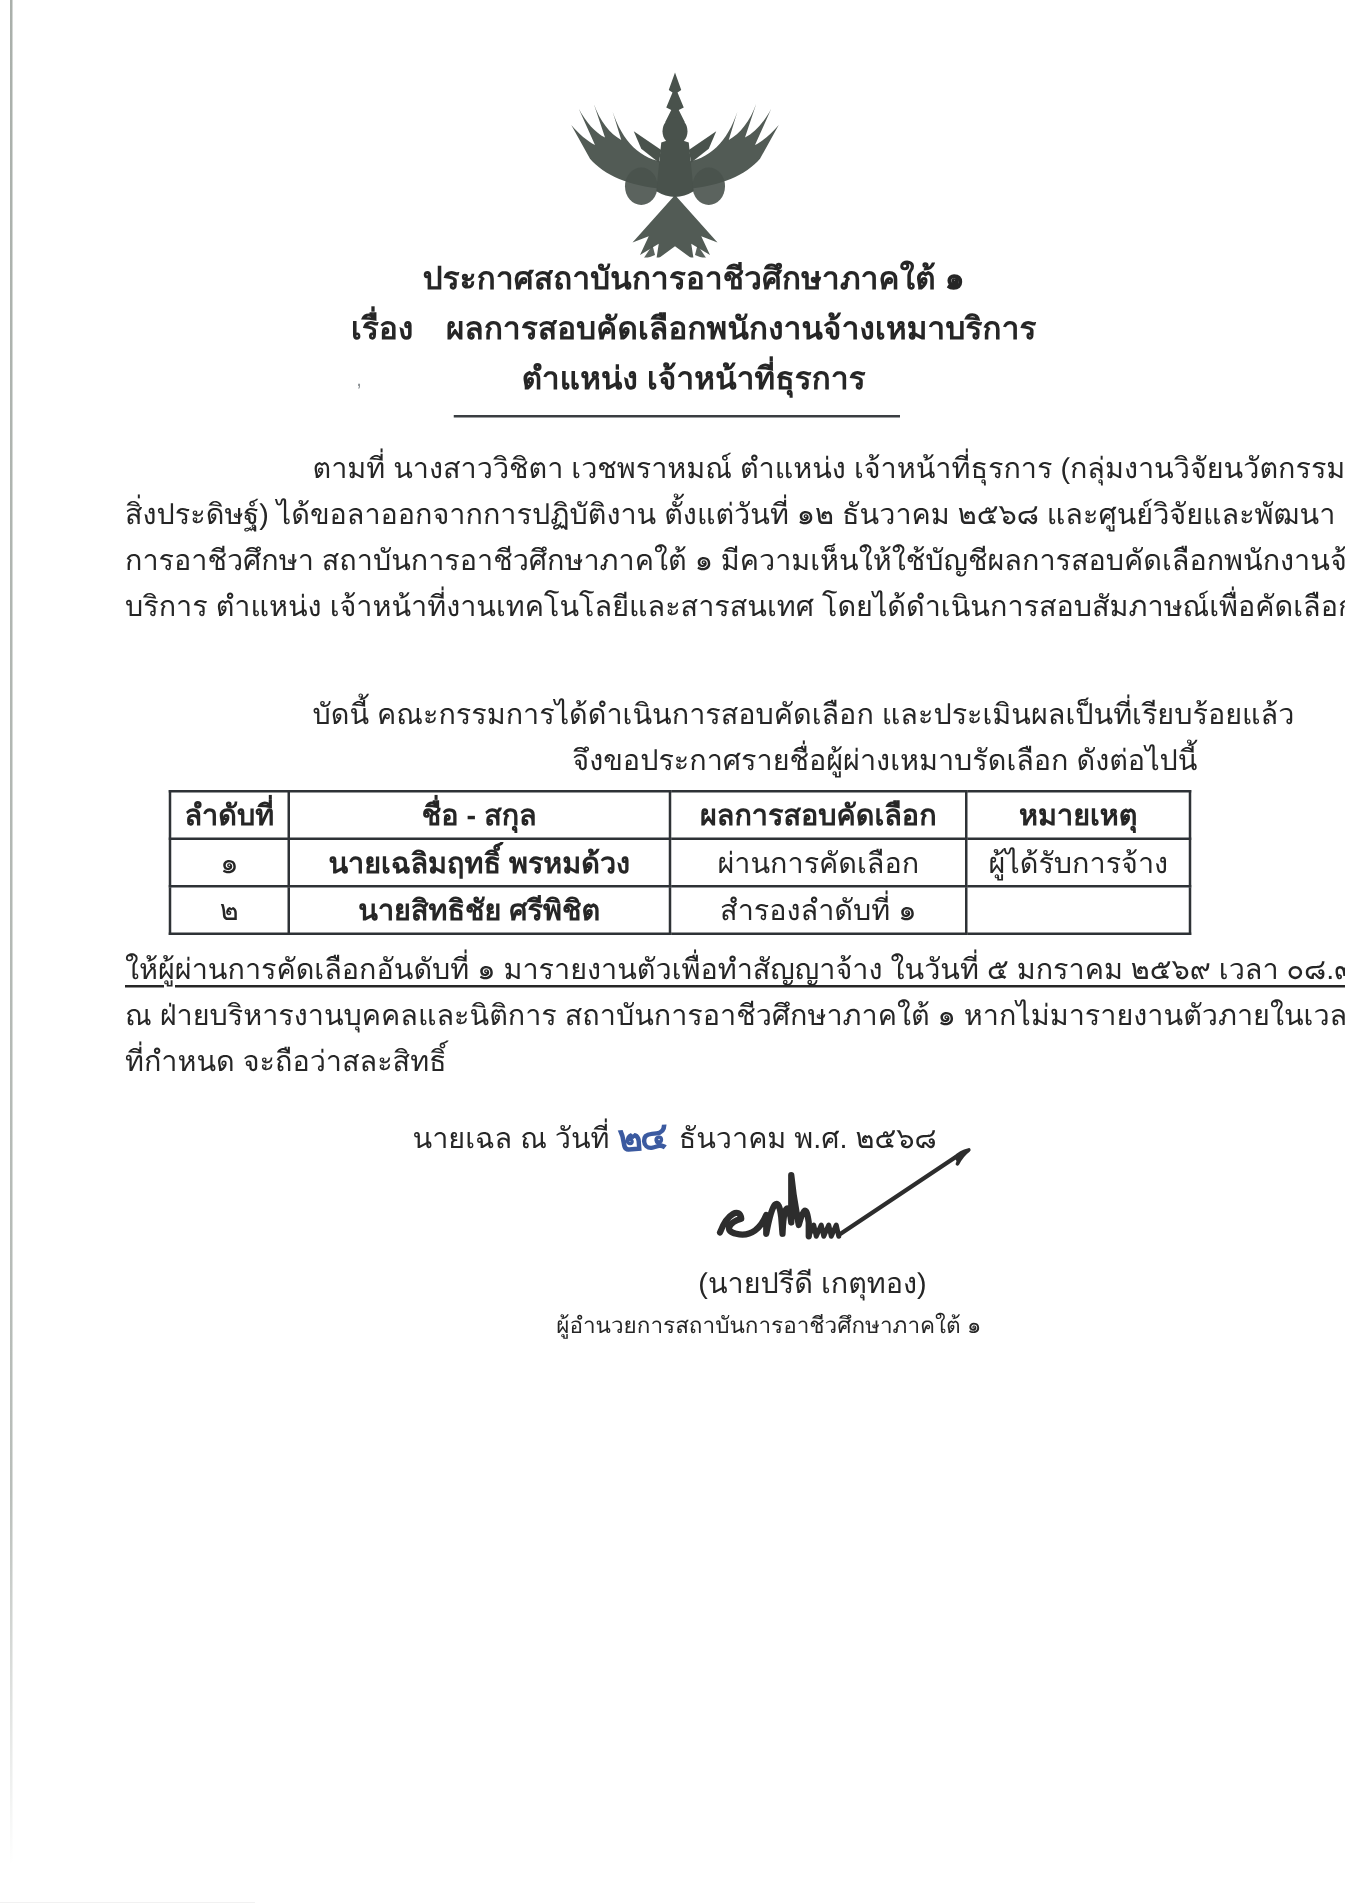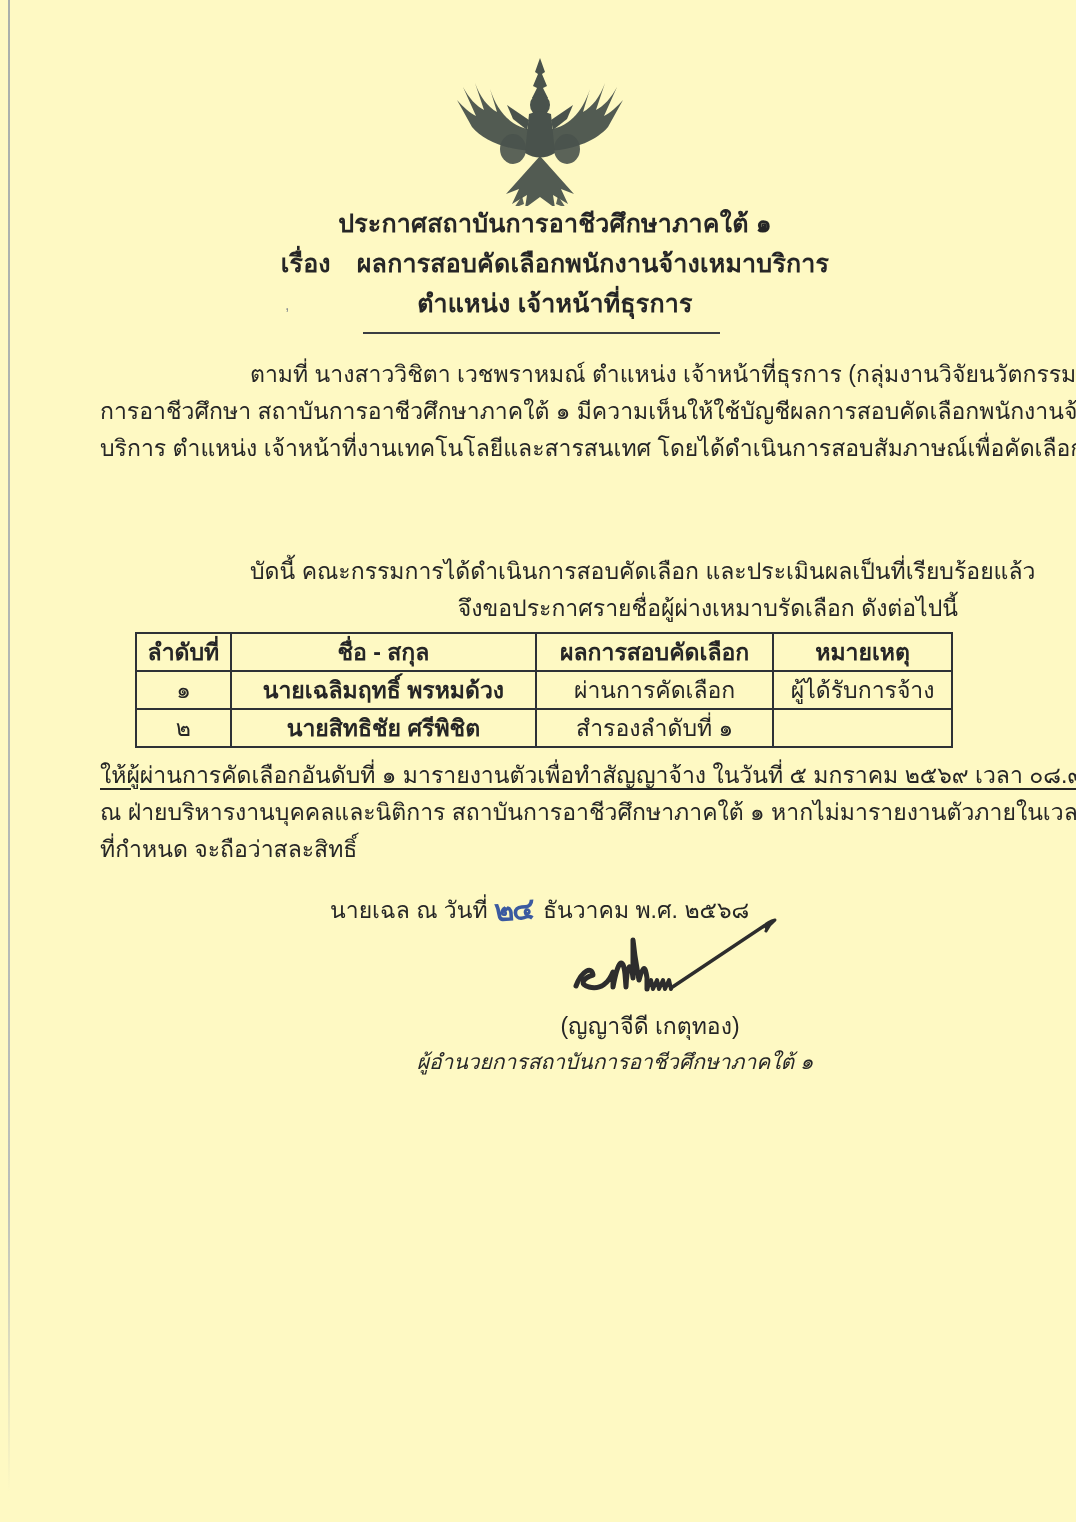--- a/index.html
+++ b/index.html
@@ -1,21 +1,21 @@
 <!DOCTYPE html>
 <html><head>
 <meta charset="utf-8">
 <style>
   * { margin:0; padding:0; box-sizing:border-box; }
   html,body { background:#e8e8e8; }
   .page {
     position:relative;
     width:1076px; height:1522px;
     margin:0 auto;
-    background:#fef9c3;
+    background:#ffffff;
     font-family:"Liberation Sans", sans-serif;
     color:#262626;
     overflow:hidden;
   }
   .scan-edge {
     position:absolute; left:8px; top:0;
     width:2px; height:1492px;
     background:linear-gradient(#aab0ab, #b9beba 80%, rgba(185,190,186,0));
   }
   .emblem {
@@ -81,21 +81,21 @@
   .signature {
     position:absolute; left:568px; top:902px;
     width:220px; height:102px;
   }
   .signer-name {
     position:absolute; left:400px; top:1008px; width:500px;
     text-align:center; font-size:23px; font-weight:500;
   }
   .signer-title {
     position:absolute; left:170px; top:1045px; width:890px;
-    text-align:center; font-size:21px; font-weight:500;font-style:italic;
+    text-align:center; font-size:18px; font-weight:500;
   }
 </style>
 </head>
 <body>
 
 <div class="page">
 
   <div class="scan-edge"></div>
 
   <svg class="emblem" viewBox="0 0 180 150">
@@ -128,20 +128,21 @@
     <div>ประกาศสถาบันการอาชีวศึกษาภาคใต้ ๑</div>
     <div class="title-line2"><span>เรื่อง</span><span class="gap"></span><span>ผลการสอบคัดเลือกพนักงานจ้างเหมาบริการ</span></div>
     <div>ตำแหน่ง เจ้าหน้าที่ธุรการ</div>
   </div>
 
   <div class="speck">,</div>
   <div class="divider"></div>
 
   <div class="para p1">
     <div class="line indent">ตามที่ นางสาววิชิตา  เวชพราหมณ์ ตำแหน่ง เจ้าหน้าที่ธุรการ (กลุ่มงานวิจัยนวัตกรรมและ</div>
+    <div class="line">สิ่งประดิษฐ์) ได้ขอลาออกจากการปฏิบัติงาน ตั้งแต่วันที่ ๑๒ ธันวาคม ๒๕๖๘ และศูนย์วิจัยและพัฒนา</div>
     <div class="line">การอาชีวศึกษา สถาบันการอาชีวศึกษาภาคใต้ ๑ มีความเห็นให้ใช้บัญชีผลการสอบคัดเลือกพนักงานจ้างเหมา</div>
     <div class="line">บริการ ตำแหน่ง เจ้าหน้าที่งานเทคโนโลยีและสารสนเทศ โดยได้ดำเนินการสอบสัมภาษณ์เพื่อคัดเลือก</div>
   </div>
 
   <div class="para p2">
     <div class="line indent">บัดนี้ คณะกรรมการได้ดำเนินการสอบคัดเลือก  และประเมินผลเป็นที่เรียบร้อยแล้ว</div>
     <div class="line">จึงขอประกาศรายชื่อผู้ผ่างเหมาบรัดเลือก ดังต่อไปนี้</div>
   </div>
 
   <table class="results">
@@ -189,16 +190,16 @@
 
   <svg class="signature" viewBox="0 0 220 102">
     <g fill="none" stroke="#2d2d2d" stroke-linecap="round" stroke-linejoin="round">
       <path stroke-width="5" d="M8 84 C14 68 24 64 25 73 C15 76 11 83 21 85 C33 88 41 80 45 70 L45 85 C50 58 55 54 57 72 L58 85 C59 62 63 58 65 76 L65 38 C67 58 69 66 71 78 C75 64 77 62 79 76 L79 87"></path>
       <path stroke-width="4" d="M79 87 l4 -9 l2 9 l4 -9 l2 9 l4 -9 l2 9 l4 -9 l2 9"></path>
       <path stroke-width="3.5" d="M103 86 L196 24"></path>
       <path stroke-width="3" d="M196 24 C199 21 203 19 207 18 C203 21 200 25 198 29" fill="#2d2d2d"></path>
     </g>
   </svg>
 
-  <div class="signer-name">(ญญาจีดี  เกตุทอง)</div>
+  <div class="signer-name">(นายปรีดี  เกตุทอง)</div>
   <div class="signer-title">ผู้อำนวยการสถาบันการอาชีวศึกษาภาคใต้ ๑</div>
 
 </div>
 
 </body></html>

